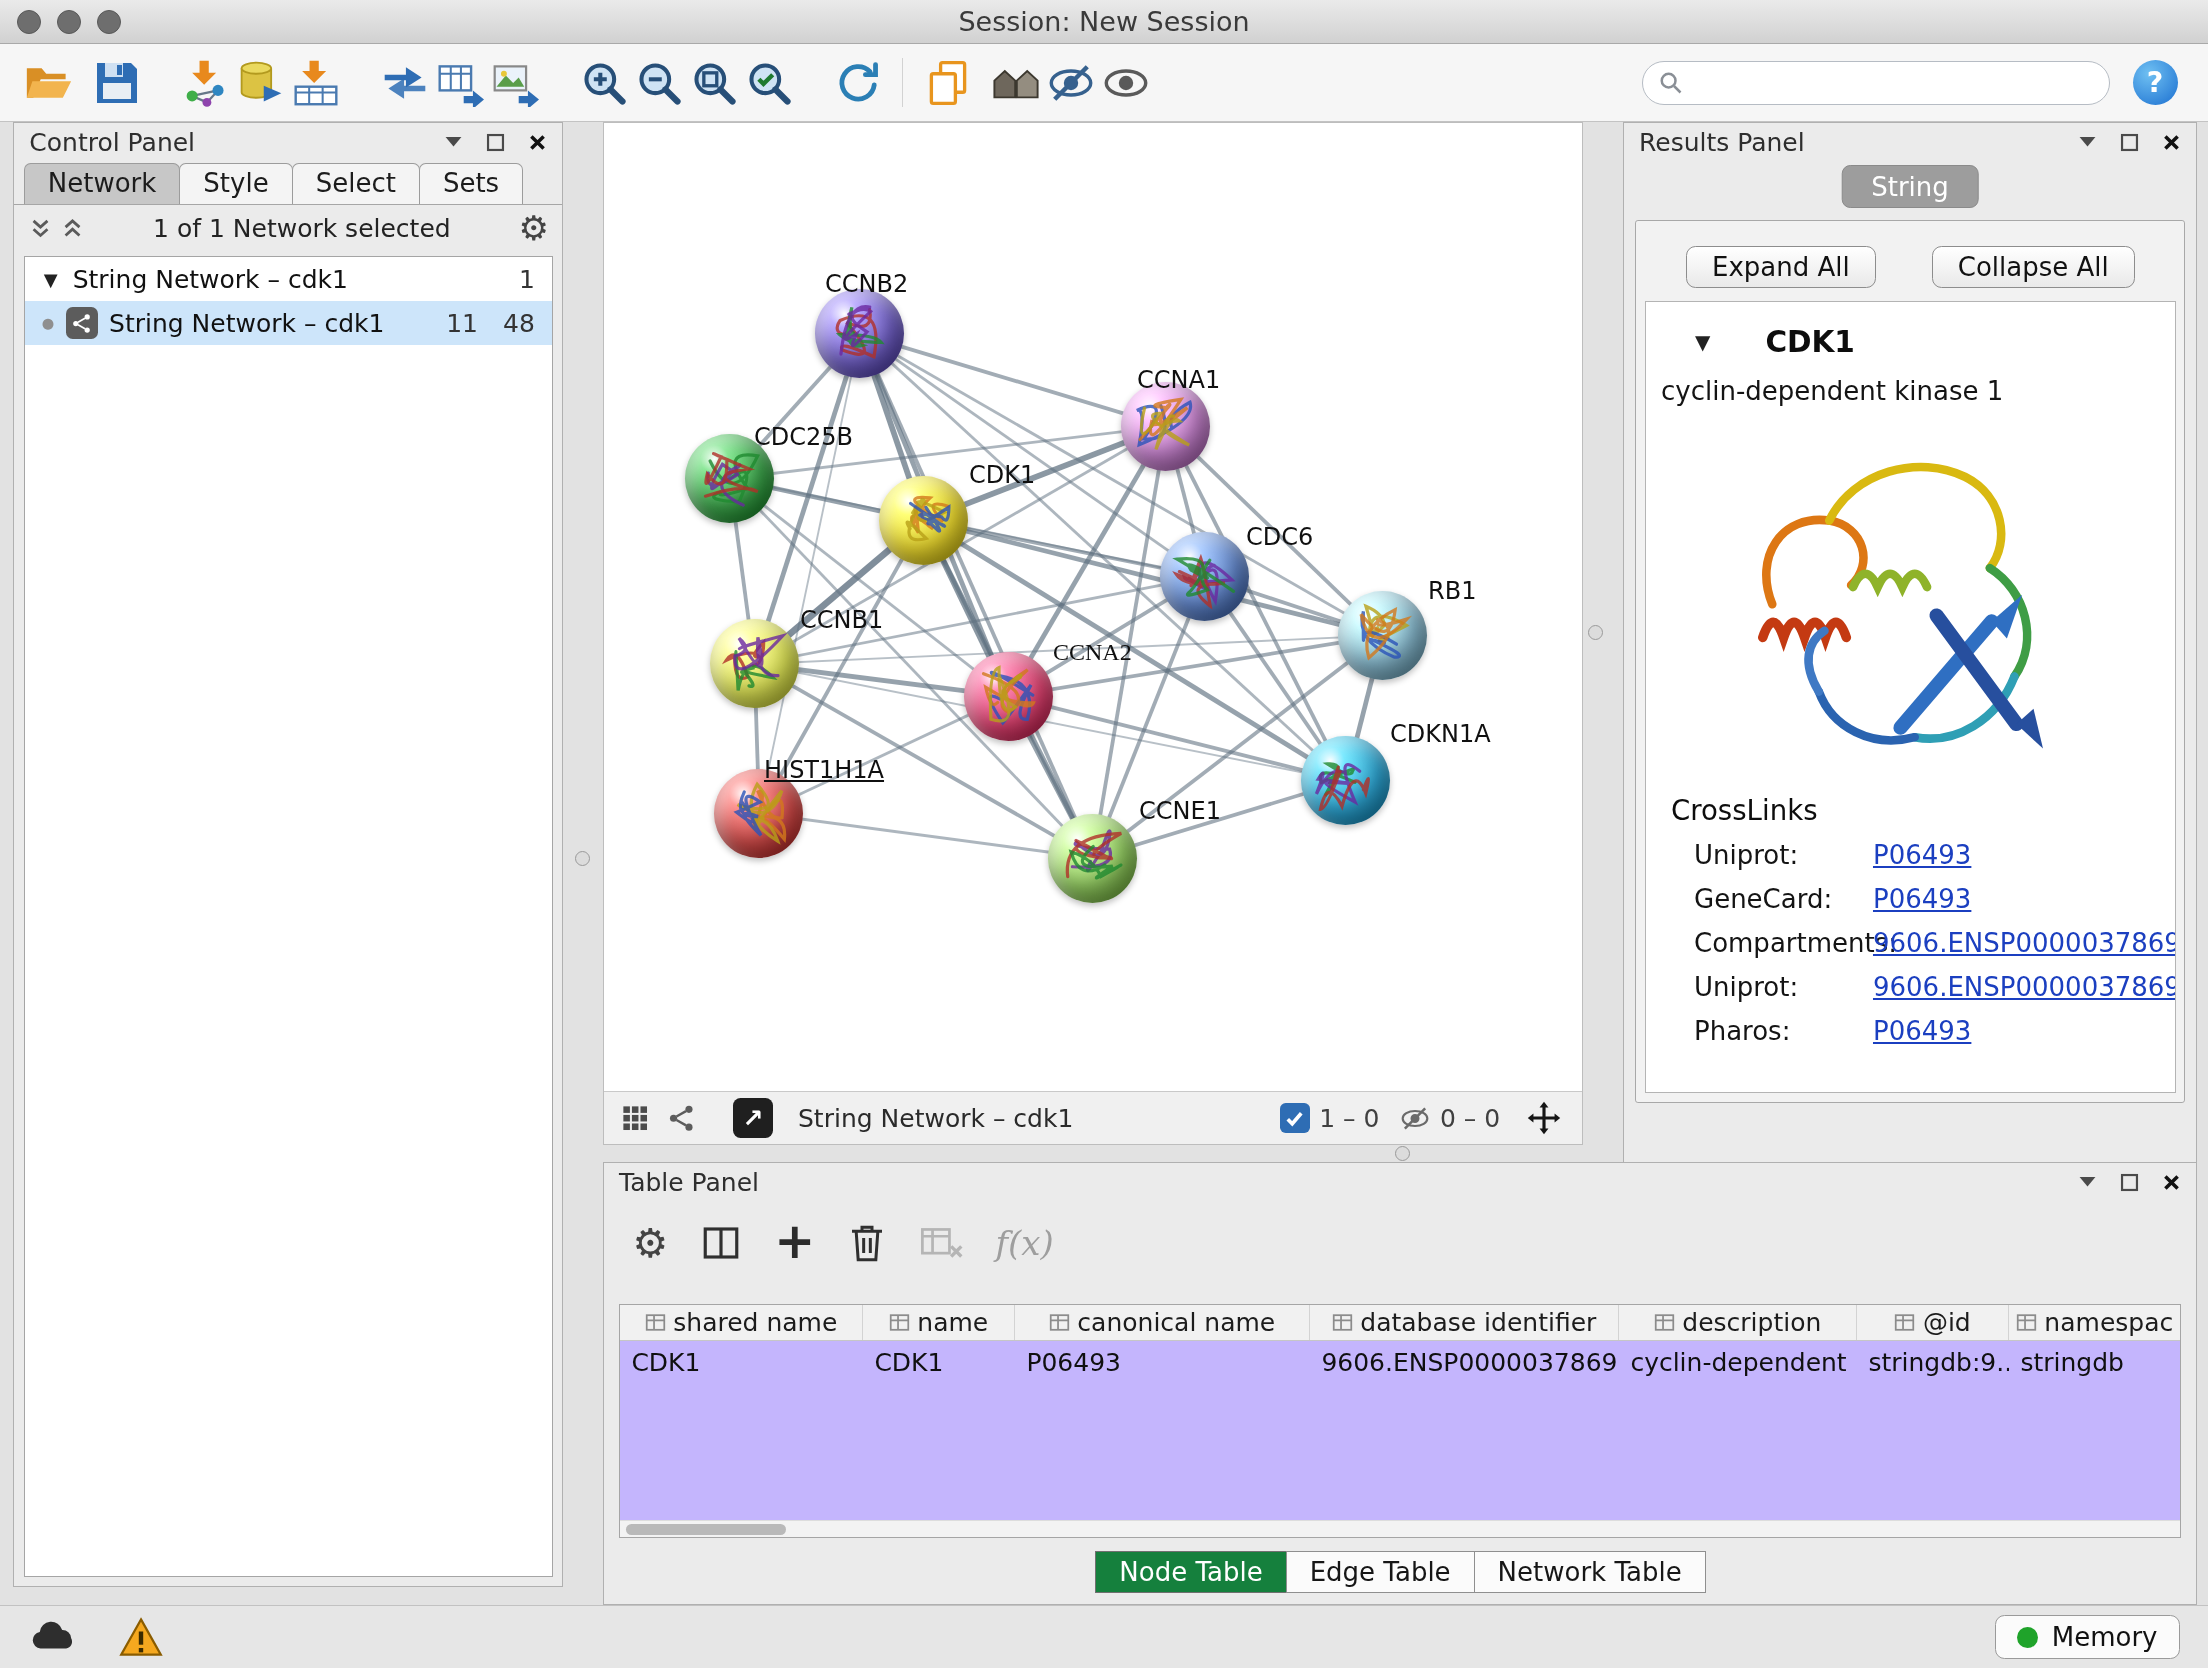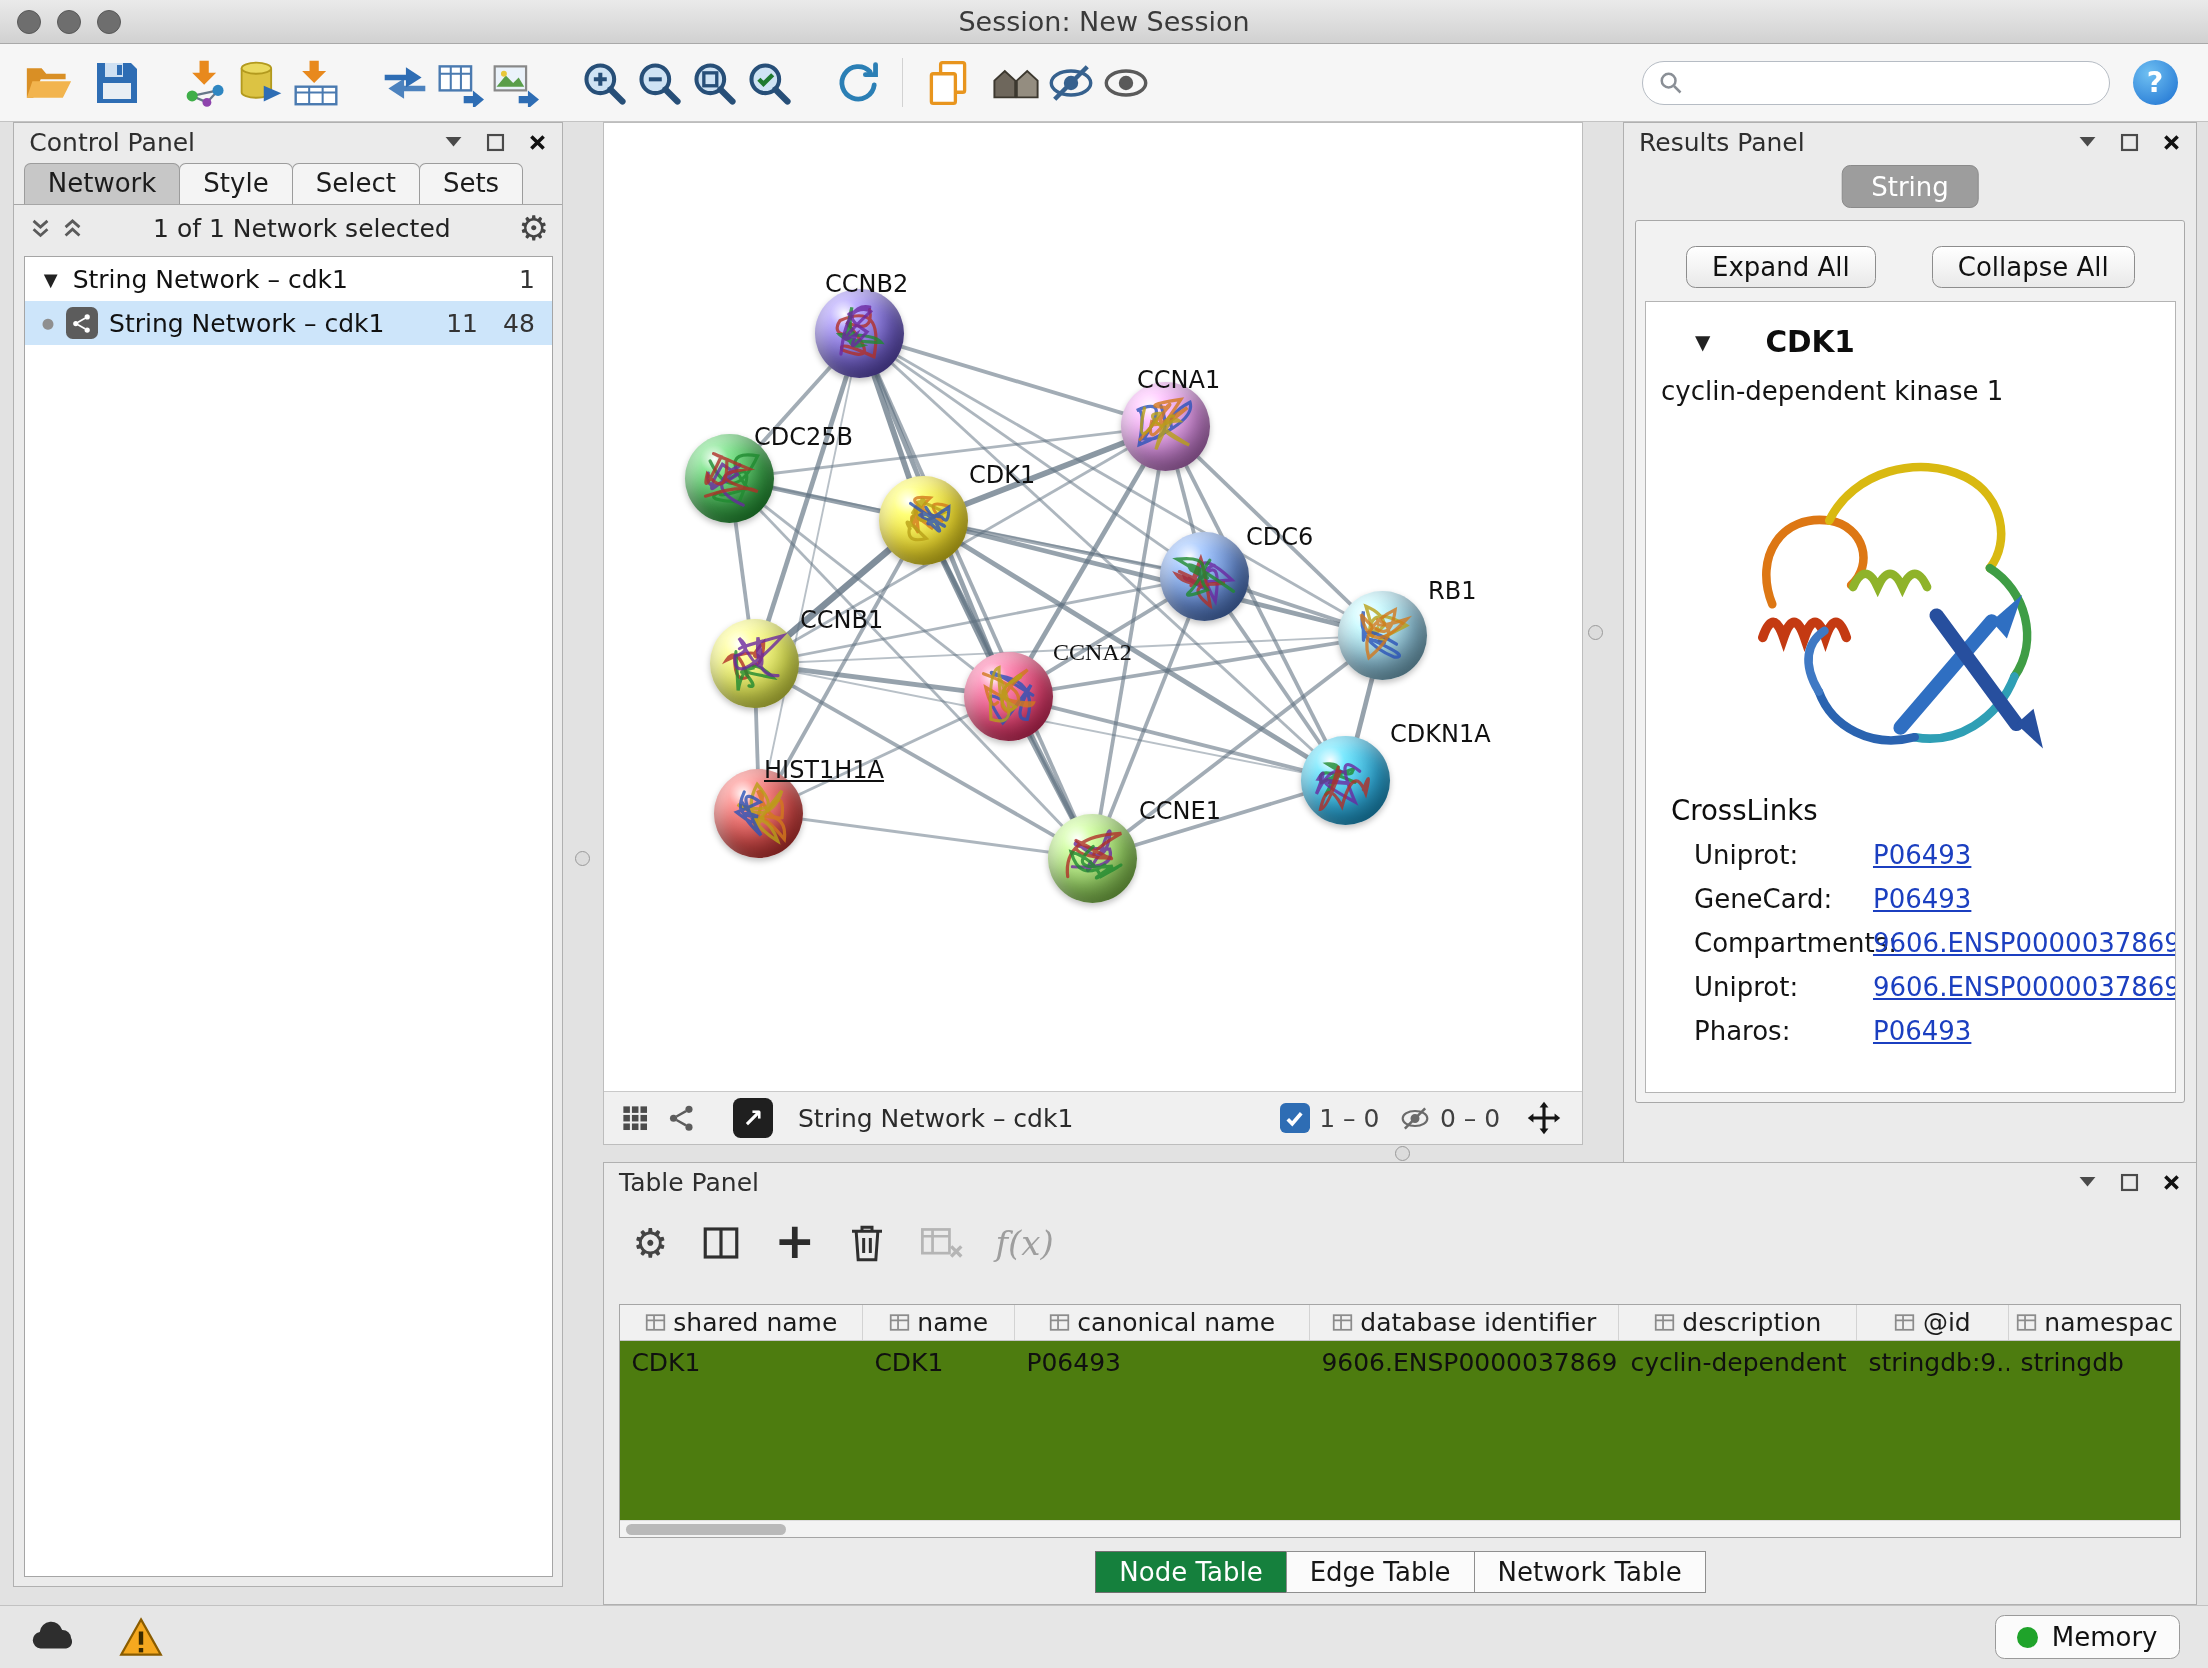--- a/index.html
+++ b/index.html
@@ -77,21 +77,21 @@
   .cl-head{margin:11.4px 0 5.7px 25px;font-size:27.6px;font-weight:normal;color:#0d0d0d}
   .cl-row{display:flex;align-items:center;height:44px;padding-left:48px;font-size:26px}
   .cl-row .lab{min-width:179px;color:#141414}
   .cl-row a{color:#1b3fc0;text-decoration:underline}
   
   #table-panel{left:603px;top:1162px;width:1594px;height:443px}
   .tp-tools{position:absolute;left:28.5px;top:51px;display:flex;align-items:center;gap:32px;height:57px}
   .tp-tools .gear{font-size:40px}
   .plus{font-size:49px;font-weight:bold;color:#2c2c2c;line-height:.9}
   .fx{font-family:"DejaVu Serif","Liberation Serif",serif;font-style:italic;font-size:34px;color:#9e9e9e}
-  .tbl{position:absolute;left:15px;right:15px;top:141px;height:234px;background:#4d7c0f;border:1px solid #a5a5a5}
+  .tbl{position:absolute;left:15px;right:15px;top:141px;height:234px;background:#c4b5fd;border:1px solid #a5a5a5}
   .thead{display:flex;height:36px;background:#f1f1f1;border-bottom:1px solid #c6c6c6}
   .th{display:flex;align-items:center;justify-content:center;gap:7.6px;font-size:25px;color:#1c1c1c;border-right:1px solid #d3d3d3}
   .trdata{display:flex;height:42px}
   .td{display:flex;align-items:center;padding-left:11.4px;font-size:25px;color:#101010;overflow:hidden;white-space:nowrap}
   .c0{width:243px}.c1{width:152px}.c2{width:295px}.c3{width:309px}.c4{width:238px}.c5{width:152px}.c6{flex:1;border-right:none}
   .hscroll{position:absolute;left:0;right:0;bottom:0;height:17px;background:#f3f3f3;border-top:1px solid #ddd}
   .hthumb{position:absolute;left:5.7px;top:2.9px;width:160px;height:11.4px;border-radius:5.7px;background:#b9b9b9}
   .tp-tabs{position:absolute;left:0;right:0;bottom:11.4px;display:flex;justify-content:center}
   .bt-tab{padding:4.8px 23px;font-size:26px;border:1px solid #8f8f8f;background:#fbfbfb;margin-right:-1px;color:#161616}
   .bt-tab.active{background:#15803d;color:#fff;border-color:#707070}

